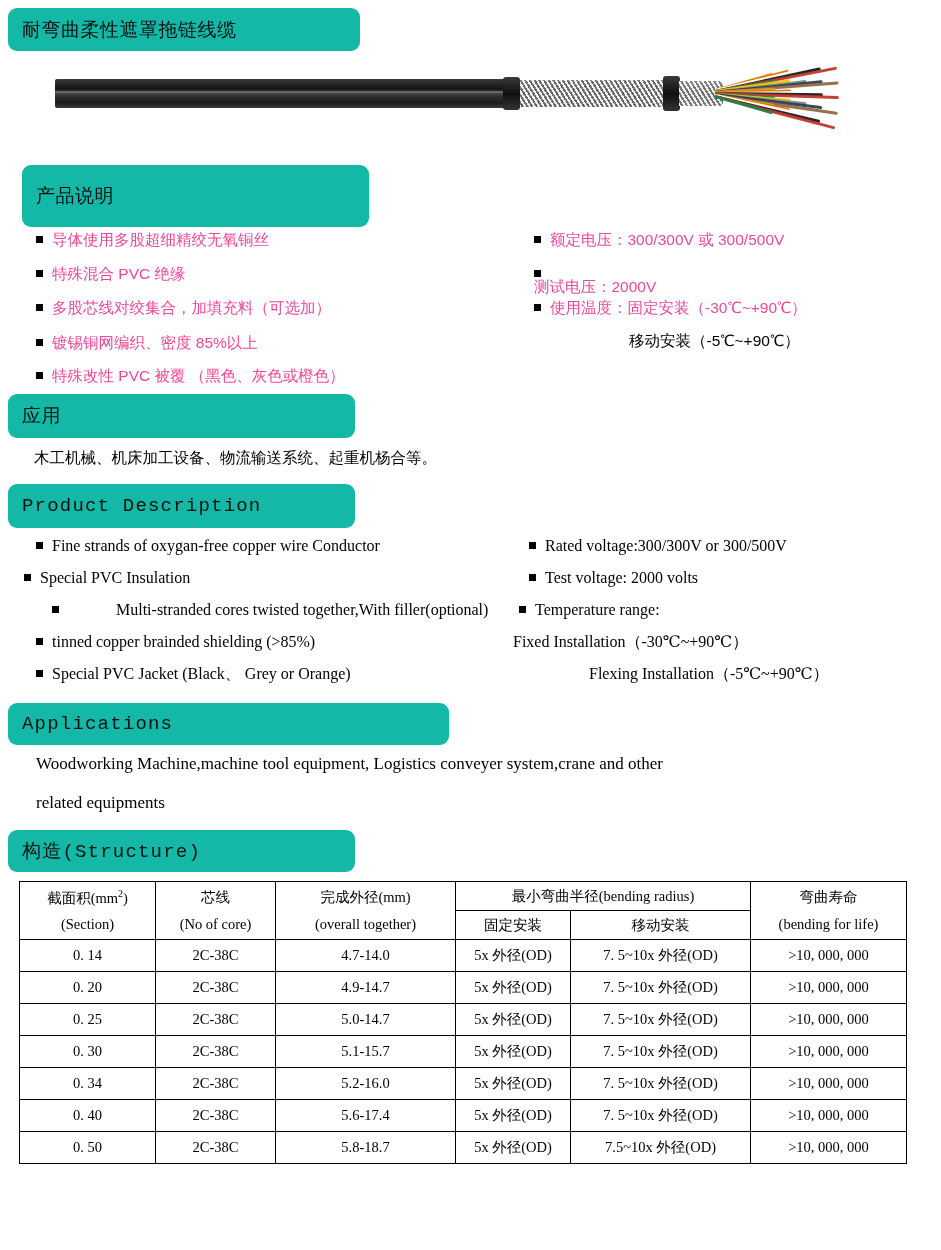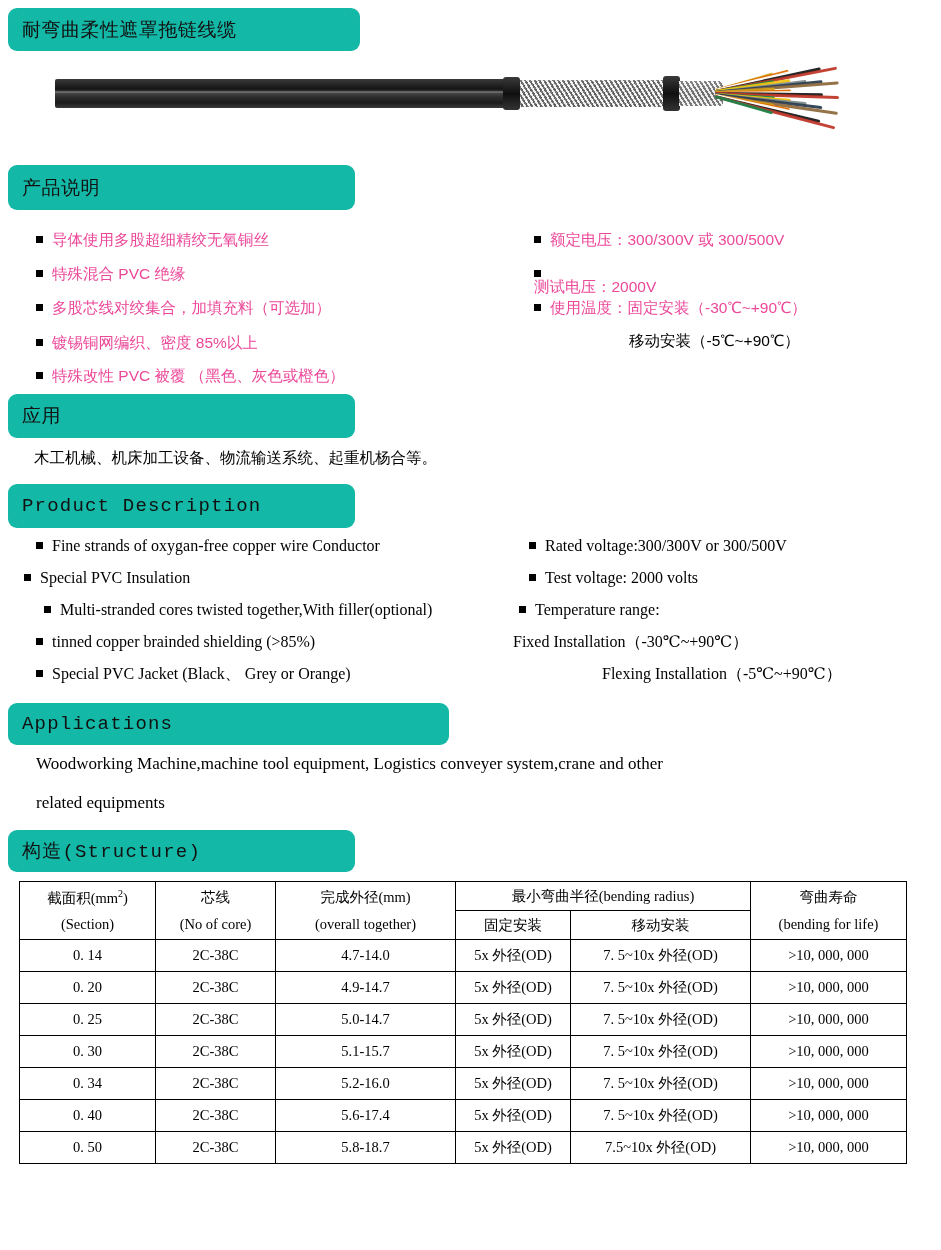--- a/index.html
+++ b/index.html
@@ -201,21 +201,21 @@
       <div class="wire" style="top: 31.56px; width: 124px; transform: rotate(8.32deg); background: rgb(142, 107, 63); opacity: 0.95;"></div>
       <div class="wire" style="top: 31.8px; width: 60px; transform: rotate(9.6deg); background: rgb(212, 160, 23); opacity: 0.95;"></div>
       <div class="wire" style="top: 32.04px; width: 76px; transform: rotate(10.88deg); background: rgb(224, 108, 0); opacity: 0.95;"></div>
       <div class="wire" style="top: 32.28px; width: 92px; transform: rotate(12.16deg); background: rgb(255, 255, 255); opacity: 0.95;"></div>
       <div class="wire" style="top: 32.52px; width: 108px; transform: rotate(13.44deg); background: rgb(26, 26, 26); opacity: 0.95;"></div>
       <div class="wire" style="top: 32.76px; width: 124px; transform: rotate(14.72deg); background: rgb(192, 57, 43); opacity: 0.95;"></div>
       <div class="wire" style="top: 33px; width: 60px; transform: rotate(16deg); background: rgb(30, 132, 73); opacity: 0.95;"></div>
     </div>
 </div>
 
-<div class="badge" style="left:8px; top:165px; width:347px; height:45px;">
+<div class="badge" style="left:22px; top:165px; width:347px; height:62px;">
   <span class="badge-text">产品说明</span>
 </div>
 
 <div class="bullet-row" style="left:36px; top:230px;">
   <span class="sq"></span>
   <span class="cn-text">导体使用多股超细精绞无氧铜丝</span>
 </div>
 <div class="bullet-row" style="left:36px; top:264px;">
   <span class="sq"></span>
   <span class="cn-text">特殊混合 PVC 绝缘</span>
@@ -257,21 +257,21 @@
 </div>
 
 <div class="bullet-row" style="left:36px; top:536px;">
   <span class="sq"></span>
   <span class="en-text">Fine strands of oxygan-free copper wire Conductor</span>
 </div>
 <div class="bullet-row" style="left:24px; top:568px;text-align:center;">
   <span class="sq"></span>
   <span class="en-text">Special PVC Insulation</span>
 </div>
-<div class="bullet-row" style="left:44px; top:600px;">
+<div class="bullet-row" style="left:52px; top:600px;gap:48px;">
   <span class="sq"></span>
   <span class="en-text">Multi-stranded cores twisted together,With filler(optional)</span>
 </div>
 <div class="bullet-row" style="left:36px; top:632px;">
   <span class="sq"></span>
   <span class="en-text">tinned copper brainded shielding (&gt;85%)</span>
 </div>
 <div class="bullet-row" style="left:36px; top:664px;">
   <span class="sq"></span>
   <span class="en-text">Special PVC Jacket (Black、 Grey or Orange)</span>
@@ -283,21 +283,21 @@
 </div>
 <div class="bullet-row" style="left:529px; top:568px;">
   <span class="sq"></span>
   <span class="en-text">Test voltage: 2000 volts</span>
 </div>
 <div class="bullet-row" style="left:519px; top:600px;">
   <span class="sq"></span>
   <span class="en-text">Temperature range:</span>
 </div>
 <div class="plain-en" style="left:513px; top:632px; font-size:16px;">Fixed Installation（-30℃~+90℃）</div>
-<div class="plain-en" style="left:602px; top:664px; font-size:16px;">Flexing Installation（-5℃~+90℃）</div>
+<div class="plain-en" style="left:589px; top:664px; font-size:16px;">Flexing Installation（-5℃~+90℃）</div>
 
 <div class="badge mono" style="left:8px; top:703px; width:441px; height:42px;">
   <span class="badge-text">Applications</span>
 </div>
 <div class="plain-en" style="left:36px; top:754px;">Woodworking Machine,machine tool equipment, Logistics conveyer system,crane and other</div>
 <div class="plain-en" style="left:36px; top:793px;">related equipments</div>
 
 <div class="badge mono" style="left:8px; top:830px; width:347px; height:42px;">
   <span class="badge-text">构造(Structure)</span>
 </div>

